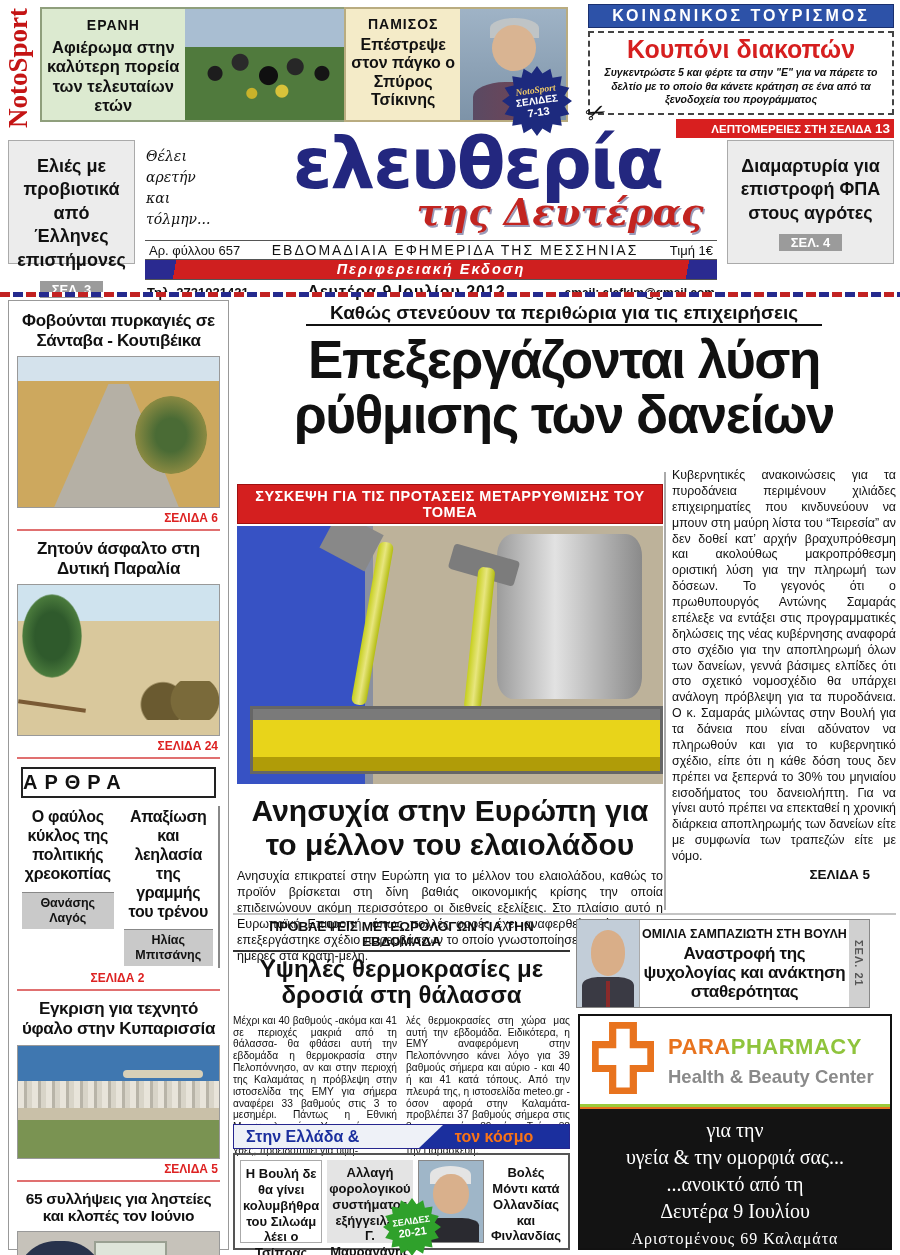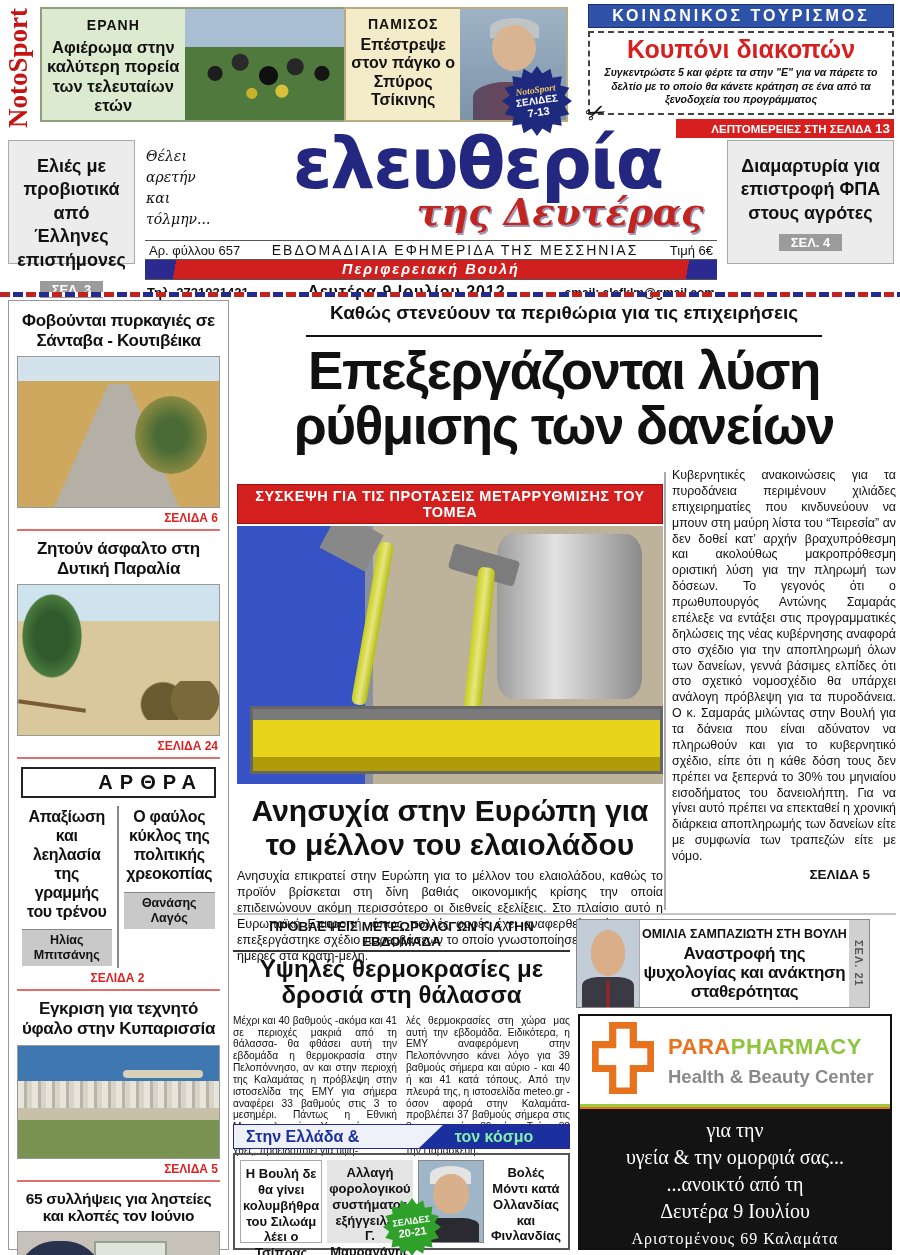--- a/index.html
+++ b/index.html
@@ -94,41 +94,41 @@
   .photo-road .bush{position:absolute;right:6%;top:26%;width:36%;height:52%;border-radius:50%;
         background:radial-gradient(#4a6b35 30%,#8a8a42 70%,transparent 72%);}
   .photo-beach{background:linear-gradient(#cfe3ee 0 24%,#d9c89c 24%);}
   .photo-beach .tree{position:absolute;left:2%;top:6%;width:30%;height:56%;border-radius:50%;
         background:radial-gradient(#2f5a2c 40%,#4a7a3c 68%,transparent 72%);}
   .photo-beach .fence{position:absolute;left:0;bottom:18%;width:34%;height:4px;background:#7a5a34;transform:rotate(8deg);}
   .photo-beach .brush{position:absolute;right:0;bottom:10%;width:40%;height:26%;
         background:radial-gradient(circle at 70% 50%,#7a6a3a 0 40%,transparent 42%),
                    radial-gradient(circle at 30% 60%,#6a5a30 0 35%,transparent 38%);}
   .arthra{margin-top:4px;}
-  .arthra-title{border:2px solid #222;text-align:right;font-weight:bold;font-size:20px;
-        letter-spacing:7px;padding:2px 11px;margin:2px 4px 8px;}
+  .arthra-title{border:2px solid #222;text-align:left;font-weight:bold;font-size:20px;
+        letter-spacing:7px;padding:2px 0;margin:2px 4px 8px;}
   .arthra-cols{display:flex;}
   .arthra-col{width:50%;box-sizing:border-box;padding:2px 5px;text-align:center;}
   .arthra-col.first{border-right:2px solid #888;}
   .arthra-col .t{font-size:16px;font-weight:bold;line-height:1.18;letter-spacing:-0.3px;}
   .author{background:#c9c9c9;font-weight:bold;font-size:12.5px;line-height:1.2;text-align:center;
         padding:3px 2px;margin-top:8px;border-top:1px solid #888;}
   .page-red.center{text-align:center;}
   .photo-harbor{height:112px;background:linear-gradient(#3f77b0 0 50%,#c9c0a8 50% 66%,#7a9352 66%);}
   .photo-harbor .town{position:absolute;top:32%;left:0;right:0;height:24%;
         background:repeating-linear-gradient(90deg,#e8e4da 0 6px,#b8b4a8 6px 9px,#d8d4c8 9px 14px);}
   .photo-harbor .pier{position:absolute;top:22%;right:8%;width:40%;height:7%;background:#d8d0b8;border-radius:4px;}
   .photo-police{height:112px;background:#c6c2ba;}
   .photo-police .shop{position:absolute;left:38%;top:8%;width:34%;height:48%;background:#dfe5da;border:2px solid #9aa092;}
   .photo-police .officer{position:absolute;left:-2%;bottom:0;width:46%;height:92%;background:#28324c;
         border-radius:45% 45% 0 0;}
   
   .lead{position:absolute;left:233px;top:302px;width:662px;text-align:center;}
   .lead-kicker{display:inline-block;font-size:19px;font-weight:bold;border-bottom:2px solid #111;
-        padding:0 24px 11px;}
+        padding:0 24px 0;}
   .lead-headline{font-size:53px;font-weight:bold;line-height:1.04;letter-spacing:-1.5px;margin-top:6px;}
   
   .center-col{position:absolute;left:237px;top:484px;width:426px;}
   .red-banner{background:#d41f1f;color:#fff;font-weight:bold;font-size:14.5px;text-align:center;
         padding:3px 0;border:1px solid #a01010;letter-spacing:0.5px;}
   .photo-olive{height:258px;border:0;margin-top:2px;
         background:linear-gradient(90deg,#3752c4 0 30%,#8a90a0 30% 32%,#bdb29a 32%);}
   .photo-olive .cyl{position:absolute;right:5%;top:3%;width:34%;height:64%;
         background:linear-gradient(90deg,#9c9c9c,#e2e2e2 40%,#8a8a8a);border-radius:16px/22px;}
   .photo-olive .spout{position:absolute;right:34%;top:10%;width:16%;height:10%;background:#7c7c7c;
@@ -152,21 +152,21 @@
   
   .weather{position:absolute;left:233px;top:919px;width:337px;text-align:center;}
   .weather-kicker{display:inline-block;font-size:13.5px;font-weight:bold;border-bottom:2px solid #333;padding-bottom:1px;}
   .weather-headline{font-size:24px;font-weight:bold;line-height:1.1;margin-top:4px;padding:0 14px;}
   .weather-cols{display:flex;gap:9px;margin-top:6px;text-align:justify;}
   .weather-cols div{flex:1;font-size:10.2px;line-height:1.16;}
   
   .world-banner{position:absolute;left:233px;top:1124px;width:337px;height:25px;display:flex;
         border:1px solid #26268e;box-sizing:border-box;background:#eef1f7;}
   .wb-left{flex:1;color:#1b2f9e;font-weight:bold;font-size:16px;padding-left:12px;line-height:23px;}
-  .wb-right{width:150px;background:#1b2f9e;color:#86efac;font-weight:bold;font-size:16px;text-align:center;
+  .wb-right{width:150px;background:#1b2f9e;color:#f97316;font-weight:bold;font-size:16px;text-align:center;
         line-height:23px;clip-path:polygon(16% 0,100% 0,100% 100%,0 100%);}
   .world-box{position:absolute;left:233px;top:1153px;width:337px;height:97px;border:2px solid #555;
         box-sizing:border-box;display:flex;gap:5px;padding:5px;}
   .wcell{flex:1;text-align:center;font-weight:bold;font-size:13px;line-height:1.22;padding:5px 2px;box-sizing:border-box;}
   .wcell.c1{border:1px solid #aaa;background:#fff;}
   .wcell.c2{background:#e4e4e4;}
   .photo-monti{width:68px;border:1px solid #888;background:#9fb6c8;}
   .photo-monti .face{position:absolute;left:22%;top:16%;width:56%;height:50%;background:#d9b08c;border-radius:48%;}
   .photo-monti .hair{position:absolute;left:18%;top:6%;width:64%;height:22%;background:#e4e4e4;border-radius:50% 50% 0 0;}
   .photo-monti .suit{position:absolute;left:6%;bottom:0;width:88%;height:30%;background:#2a2a30;border-radius:30% 30% 0 0;}
@@ -267,25 +267,25 @@
   <div class="motto">Θέλει
 αρετήν
 και τόλμην...</div>
   <div class="logo-main">ελευθερία</div>
   <div class="logo-sub">της Δευτέρας</div>
 
   <div class="mast-rows">
     <div class="row-a">
       <span class="issue">Αρ. φύλλου 657</span>
       <span class="subtitle">ΕΒΔΟΜΑΔΙΑΙΑ ΕΦΗΜΕΡΙΔΑ ΤΗΣ ΜΕΣΣΗΝΙΑΣ</span>
-      <span class="price">Τιμή 6€</span>
+      <span class="price">Τιμή 1€</span>
     </div>
     <div class="ribbon-row">
       <div class="rib-end-l"></div>
-      <div class="ribbon">Περιφερειακή Βουλή</div>
+      <div class="ribbon">Περιφερειακή Εκδοση</div>
       <div class="rib-end-r"></div>
     </div>
     <div class="row-c">
       <span class="phone">Τηλ. 2721021421</span>
       <span class="date">Δευτέρα 9 Ιουλίου 2012</span>
       <span class="email">email: elefklm@gmail.com</span>
     </div>
   </div>
 
   <div class="stripe-divider"></div>
@@ -304,27 +304,27 @@
       <div class="tree"></div>
       <div class="fence"></div>
       <div class="brush"></div>
     </div>
     <div class="page-red">ΣΕΛΙΔΑ 24</div>
     <hr class="hr-red">
 
     <div class="arthra">
       <div class="arthra-title">ΑΡΘΡΑ</div>
       <div class="arthra-cols">
+        <div class="arthra-col">
+          <div class="t">Ο φαύλος κύκλος της πολιτικής χρεοκοπίας</div>
+          <div class="author">Θανάσης Λαγός</div>
+        </div>
         <div class="arthra-col first">
           <div class="t">Απαξίωση και λεηλασία της γραμμής του τρένου</div>
           <div class="author">Ηλίας Μπιτσάνης</div>
-        </div>
-        <div class="arthra-col">
-          <div class="t">Ο φαύλος κύκλος της πολιτικής χρεοκοπίας</div>
-          <div class="author">Θανάσης Λαγός</div>
         </div>
       </div>
       <div class="page-red center">ΣΕΛΙΔΑ 2</div>
       <hr class="hr-red">
     </div>
 
     <div class="lc-title">Εγκριση για τεχνητό ύφαλο στην Κυπαρισσία</div>
     <div class="photo photo-harbor" style="margin-top:6px;">
       <div class="town"></div>
       <div class="pier"></div>

